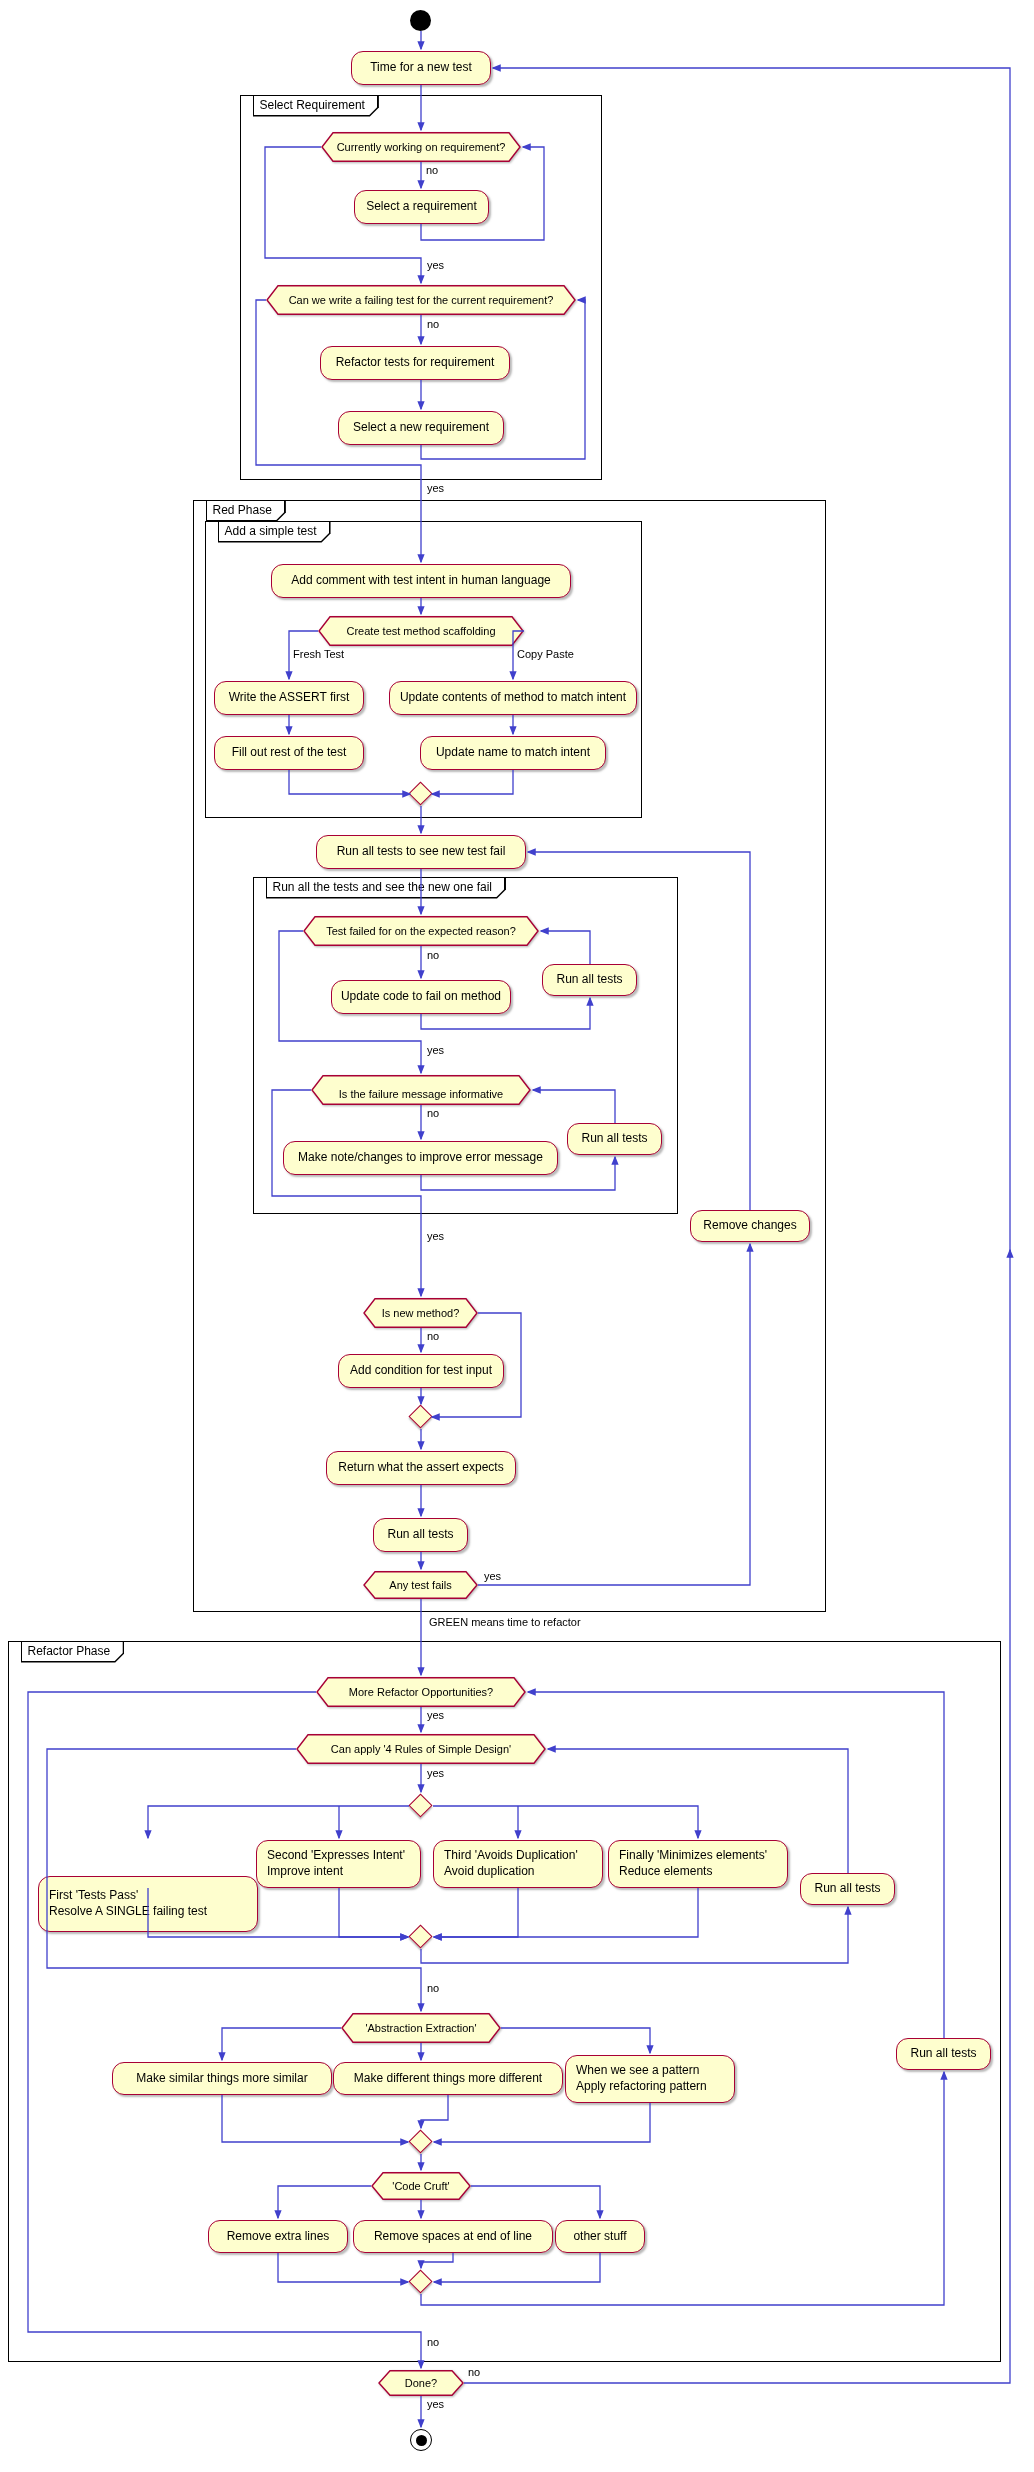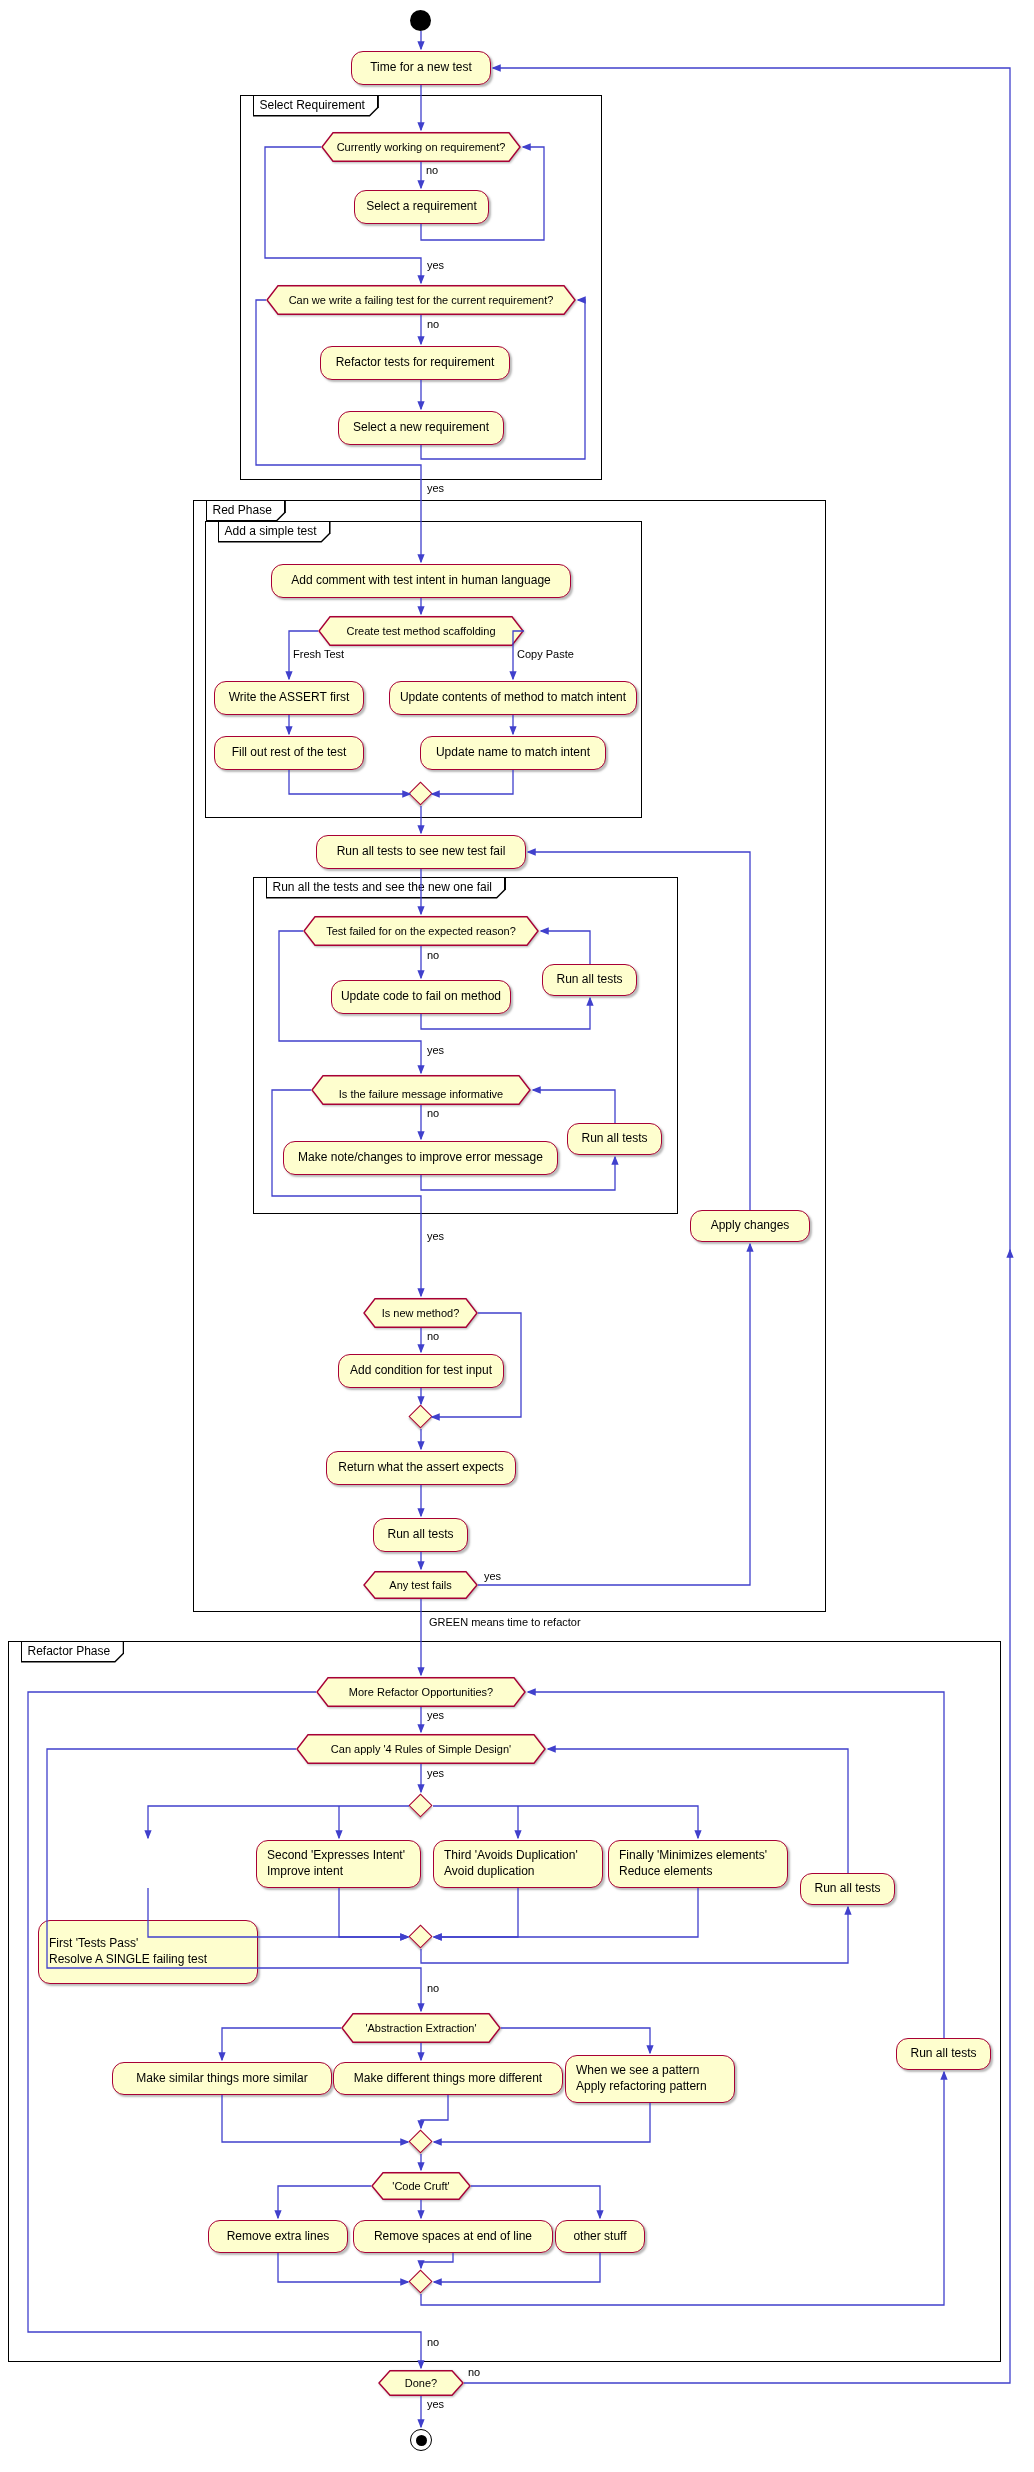--- a/index.html
+++ b/index.html
@@ -131,23 +131,23 @@
   <div class="act" style="left:338px;top:1354px;width:166px;height:34px">
       <span>Add condition for test input</span>
     </div>
   <div class="act" style="left:326px;top:1451px;width:190px;height:34px">
       <span>Return what the assert expects</span>
     </div>
   <div class="act" style="left:373px;top:1518px;width:95px;height:34px">
       <span>Run all tests</span>
     </div>
   <div class="act" style="left:690px;top:1210px;width:120px;height:32px">
-      <span>Apply changes</span>
-    </div>
-  <div class="act ml" style="left:38px;top:1920px;width:220px;height:64px">
+      <span>Remove changes</span>
+    </div>
+  <div class="act ml" style="left:38px;top:1876px;width:220px;height:56px">
       <span>First 'Tests Pass'
 Resolve A SINGLE failing test</span>
     </div>
   <div class="act ml" style="left:256px;top:1840px;width:165px;height:48px">
       <span>Second 'Expresses Intent'
 Improve intent</span>
     </div>
   <div class="act ml" style="left:433px;top:1840px;width:170px;height:48px">
       <span>Third 'Avoids Duplication'
 Avoid duplication</span>

